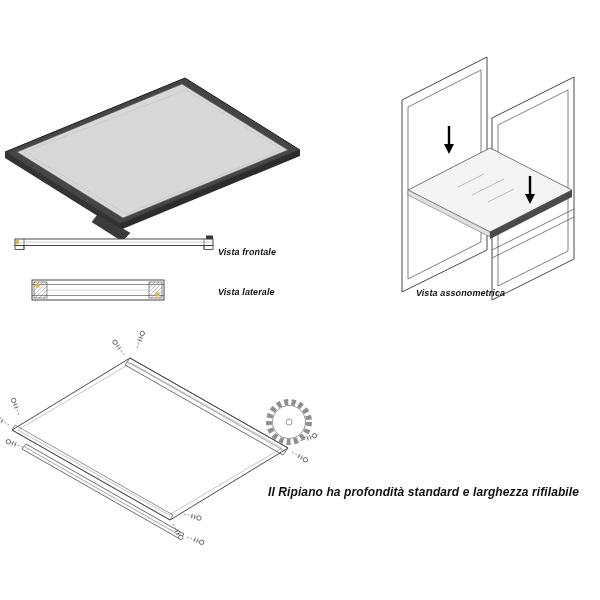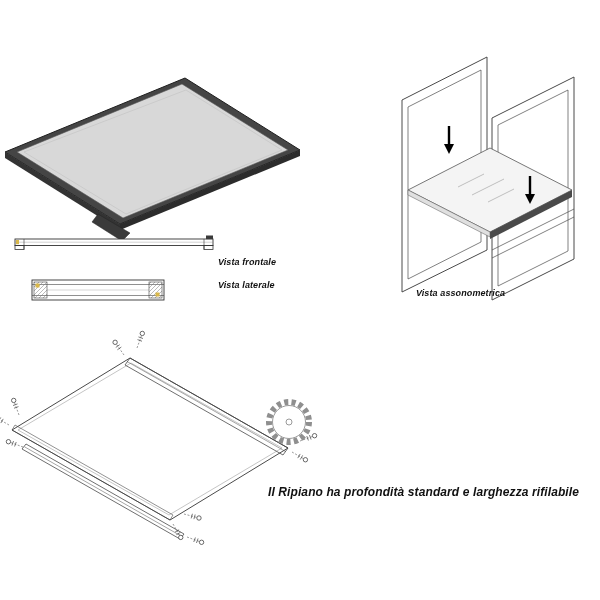--- a/index.html
+++ b/index.html
@@ -35,40 +35,40 @@
       <rect x="5" y="7" width="198" height="6.5" fill="#ffffff" stroke="#333333" stroke-width="0.9"></rect>
       <line x1="5" y1="10.2" x2="203" y2="10.2" stroke="#8a8a8a" stroke-width="0.4"></line>
       <rect x="5" y="13.5" width="9" height="4" fill="none" stroke="#333333" stroke-width="0.8"></rect>
       <rect x="6" y="8" width="3" height="4.2" fill="#d9b84a"></rect>
       <line x1="14" y1="7" x2="14" y2="17.5" stroke="#333333" stroke-width="0.6"></line>
       <rect x="194" y="13.5" width="9" height="4" fill="none" stroke="#333333" stroke-width="0.8"></rect>
       <rect x="196" y="3.5" width="7" height="3.6" fill="#3a3a3a"></rect>
       <line x1="194" y1="7" x2="194" y2="17.5" stroke="#333333" stroke-width="0.6"></line>
     </g>
   </svg>
-  <div class="label" style="left:218px;top:257px">Vista frontale</div>
+  <div class="label" style="left:218px;top:247px">Vista frontale</div>
 
   <svg class="abs" style="left:25px;top:272px" width="280" height="34" viewBox="0 0 280 34">
     <defs>
       <pattern id="hatch" width="4" height="4" patternUnits="userSpaceOnUse">
         <path d="M0,4 L4,0" stroke="#777777" stroke-width="0.5"></path>
       </pattern>
     </defs>
     <g>
       <rect x="7" y="8" width="132" height="20" fill="#ffffff" stroke="#333333" stroke-width="0.9"></rect>
       <line x1="7" y1="12.5" x2="139" y2="12.5" stroke="#444444" stroke-width="0.6"></line>
       <line x1="7" y1="23.5" x2="139" y2="23.5" stroke="#444444" stroke-width="0.6"></line>
       <line x1="22" y1="18" x2="124" y2="18" stroke="#999999" stroke-width="0.4"></line>
       <rect x="9" y="10" width="13" height="16" fill="url(#hatch)" stroke="#444444" stroke-width="0.6"></rect>
       <rect x="124" y="10" width="13" height="16" fill="url(#hatch)" stroke="#444444" stroke-width="0.6"></rect>
       <rect x="10.5" y="11.5" width="4" height="4" fill="#d9b84a"></rect>
       <rect x="130.5" y="20.5" width="4" height="4" fill="#d9b84a"></rect>
     </g>
   </svg>
-  <div class="label" style="left:218px;top:280px">Vista laterale</div>
+  <div class="label" style="left:218px;top:287px">Vista laterale</div>
 
   <svg class="abs" style="left:388px;top:45px" width="212" height="265" viewBox="0 0 212 265">
     <g fill="none" stroke="#4a4a4a">
       <g>
         <polygon points="14,55 99,12 99,205 14,247" stroke-width="1"></polygon>
         <polygon points="20,62 93,25 93,197 20,234" stroke-width="0.7"></polygon>
       </g>
       <g>
         <polygon points="104,73 186,32 186,214 104,255" stroke-width="1"></polygon>
         <polygon points="110,80 180,45 180,206 110,241" stroke-width="0.7"></polygon>

